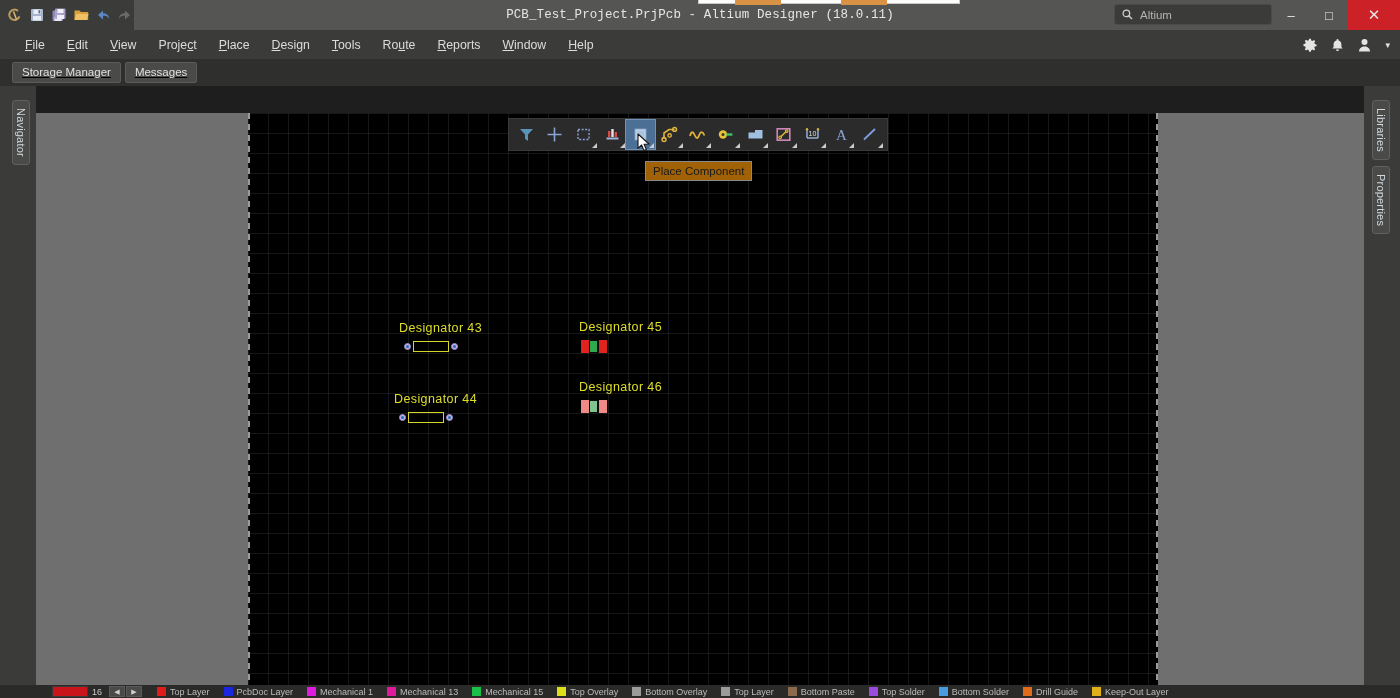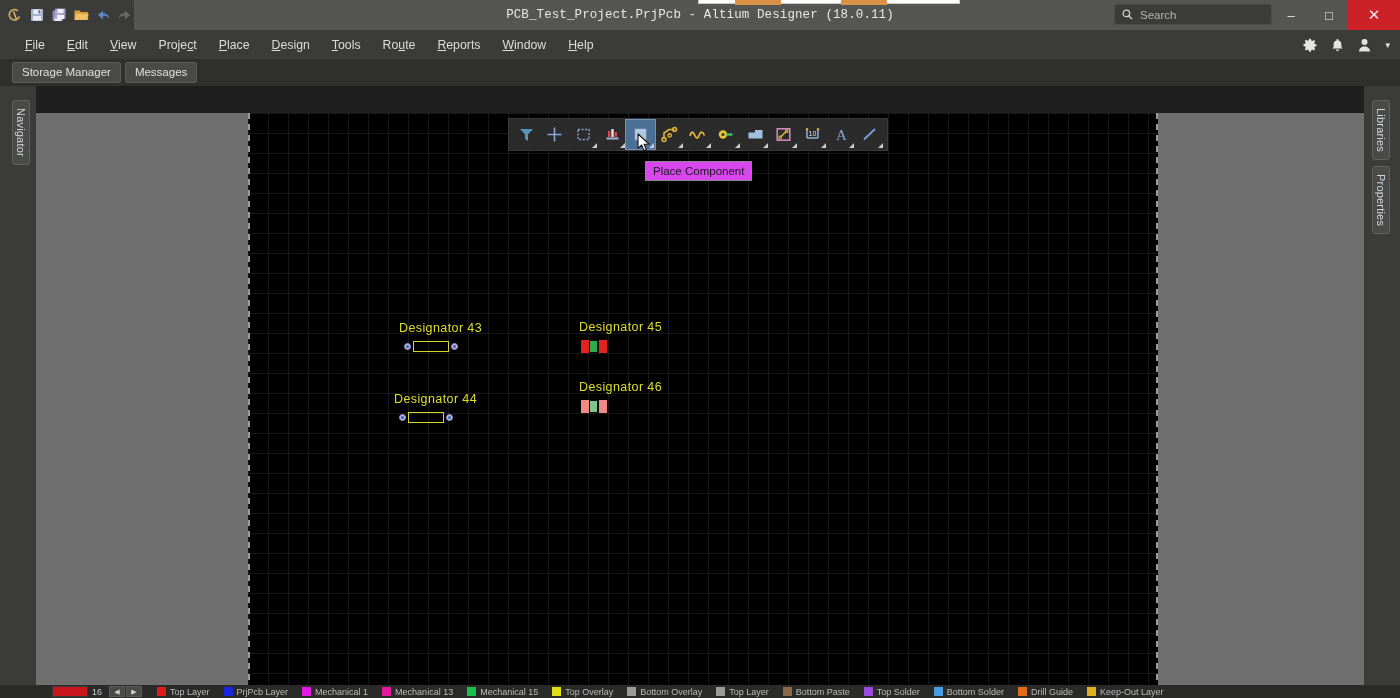--- a/index.html
+++ b/index.html
@@ -72,21 +72,21 @@
   .menu-item u { text-decoration: underline; }
   .menu-right {
     position: absolute; right: 10px; top: 0; height: 29px;
     display: flex; align-items: center; gap: 14px;
   }
   .mr-ico { color: #e4e4e4; font-size: 13px; display: flex; align-items: center; }
 
   
   .paneltabs {
     position: absolute; left: 0; top: 59px; width: 1400px; height: 27px;
-    background: #2f2f2e; display: flex; align-items: center; padding-left: 12px; gap: 4px;
+    background: #2f2f2e; display: flex; align-items: center; padding-left: 12px; gap: 4px; text-decoration: underline;
   }
   .ptab {
     background: #4a4a49; border: 1px solid #5b5b5a; border-radius: 2px;
     color: #e0e0e0; font-size: 11.5px; padding: 3px 9px 4px;
   }
 
   
   .leftrail {
     position: absolute; left: 0; top: 86px; width: 36px; height: 612px;
     background: #3b3b3a;
@@ -162,21 +162,21 @@
     position: relative; width: 29px; height: 29px;
     display: flex; align-items: center; justify-content: center;
   }
   .pb-btn.active { background: #4c6f95; outline: 1px solid #6f93b8; }
   .pb-btn .drop {
     position: absolute; right: 1px; bottom: 1px;
     width: 0; height: 0; border-left: 5px solid transparent; border-bottom: 5px solid #cbcbcb;
   }
   .tooltip {
     position: absolute; left: 136px; top: 42px;
-    background: #d946ef; border: 1px solid #8a8a8a;
+    background: #a16207; border: 1px solid #8a8a8a;
     color: #1a1a1a; font-size: 11.5px; padding: 3px 7px; white-space: nowrap;
   }
   .cursor {
     position: absolute; left: 128px; top: 14px; width: 14px; height: 20px; z-index: 30;
   }
 
   
   .comp { position: absolute; }
   .comp-label {
     position: absolute; left: 0; top: 0;
@@ -290,21 +290,21 @@
       </div>
     </div>
 
     <div class="search-box">
       <span>
         <svg width="11" height="11" viewBox="0 0 11 11">
             <circle cx="4.4" cy="4.4" r="3.3" stroke="#cfcfcf" stroke-width="1.3" fill="none"></circle>
             <path d="M7 7 L10 10" stroke="#cfcfcf" stroke-width="1.4"></path>
           </svg>
       </span>
-      <span class="ph">Search</span>
+      <span class="ph">Altium</span>
     </div>
 
     <div class="win-btn win-min">–</div>
     <div class="win-btn win-max">□</div>
     <div class="win-btn win-close">✕</div>
   </div>
 
   <div class="menubar">
     <div class="menu-item"><u>F</u>ile</div>
     <div class="menu-item"><u>E</u>dit</div>
@@ -532,21 +532,21 @@
       <div class="lb-arr">◀</div>
       <div class="lb-arr">▶</div>
     </div>
 
     <div class="lb-layer">
       <span class="lb-sw" style="background:#e01b1b"></span>
       <span class="lb-name">Top Layer</span>
     </div>
     <div class="lb-layer">
       <span class="lb-sw" style="background:#1b26e0"></span>
-      <span class="lb-name">PrjPcb Layer</span>
+      <span class="lb-name">PcbDoc Layer</span>
     </div>
     <div class="lb-layer">
       <span class="lb-sw" style="background:#e01be0"></span>
       <span class="lb-name">Mechanical 1</span>
     </div>
     <div class="lb-layer">
       <span class="lb-sw" style="background:#e01b9b"></span>
       <span class="lb-name">Mechanical 13</span>
     </div>
     <div class="lb-layer">

